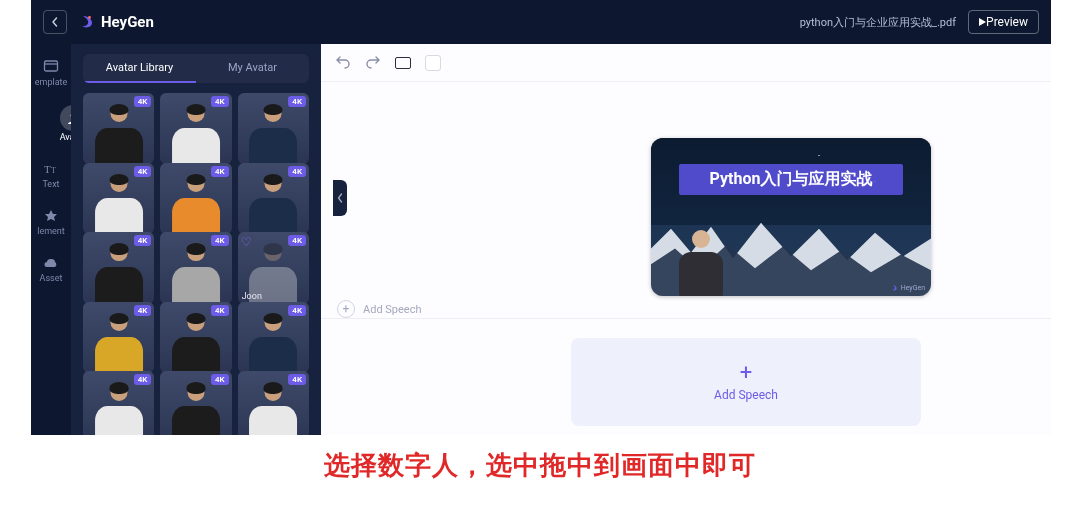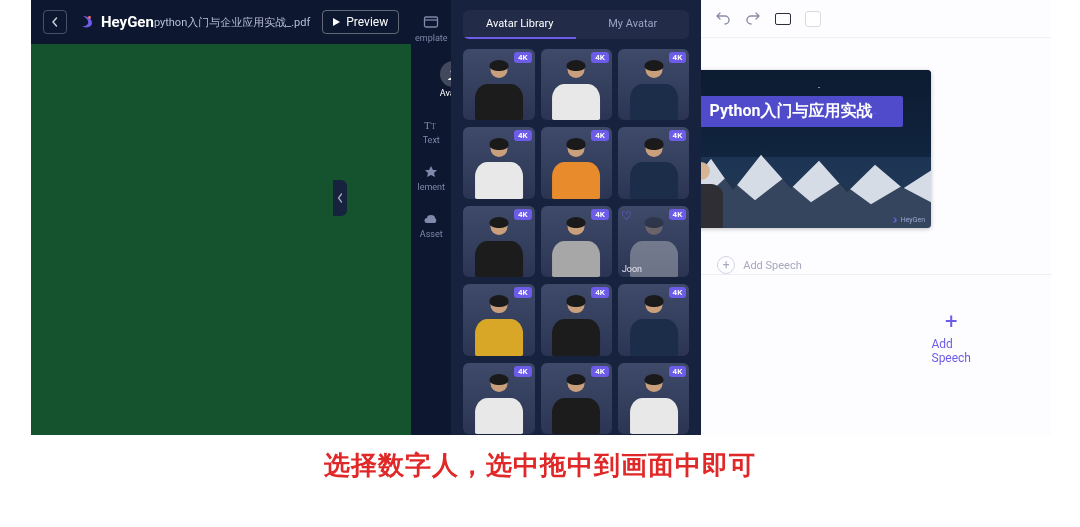--- a/index.html
+++ b/index.html
@@ -4,21 +4,21 @@
 <style>
 * { box-sizing: border-box; margin: 0; padding: 0; }
 body { font-family: -apple-system, BlinkMacSystemFont, "Segoe UI", Roboto, sans-serif; background: #fff; width: 1080px; height: 527px; overflow: hidden; }
 
 .app-frame {
   position: absolute;
   left: 31px; top: 0;
   width: 1020px; height: 435px;
   background: #14532d;
   display: flex;
-  flex-direction: row;
+  flex-direction: column;
 }
 
 
 .topbar {
   height: 44px;
   background: #0d1730;
   display: flex;
   align-items: center;
   padding: 0 12px;
   color: #fff;
@@ -33,21 +33,21 @@
   color: #cfd4e0;
 }
 .logo-wrap { display: flex; align-items: center; gap: 6px; font-weight: 700; font-size: 15px; }
 .logo-mark {
   width: 18px; height: 18px; position: relative;
 }
 .logo-mark svg { display: block; }
 .topbar-spacer { flex: 1; }
 .doc-name { font-size: 11px; color: #b9bfd8; margin-right: 12px; text-align: right; }
 .preview-btn {
-  display: flex; align-items: center; gap: 6px;
+  display: flex; align-items: center; 
   border: 1px solid rgba(255,255,255,0.35);
   border-radius: 4px;
   padding: 4px 10px;
   font-size: 12px;
   color: #fff;
 }
 .preview-btn .tri {
   width: 0; height: 0;
   border-left: 7px solid #fff;
   border-top: 4px solid transparent;
@@ -222,23 +222,23 @@
 }
 .white-square { width: 16px; height: 16px; border: 1px solid #d8d9e3; border-radius: 3px; background: #fff; }
 
 .canvas-area {
   flex: 1;
   position: relative;
   overflow: hidden;
 }
 .slide {
   position: absolute;
-  right: 120px; top: 32px;
+  right: 120px; top: 56px;
   width: 280px; height: 158px;
-  border-radius: 4px;
+  border-radius: 12px;
   overflow: hidden;
   background: linear-gradient(180deg, #0c1b30 0%, #11253f 42%, #1b3252 42%, #233b59 100%);
   box-shadow: 0 1px 4px rgba(0,0,0,0.25);
 }
 .slide .stars {
   position: absolute; inset: 0 0 45% 0;
   background:
     radial-gradient(1px 1px at 20% 30%, #fff 50%, transparent 52%),
     radial-gradient(1px 1px at 60% 20%, #fff 50%, transparent 52%),
     radial-gradient(1px 1px at 80% 50%, #fff 50%, transparent 52%),

